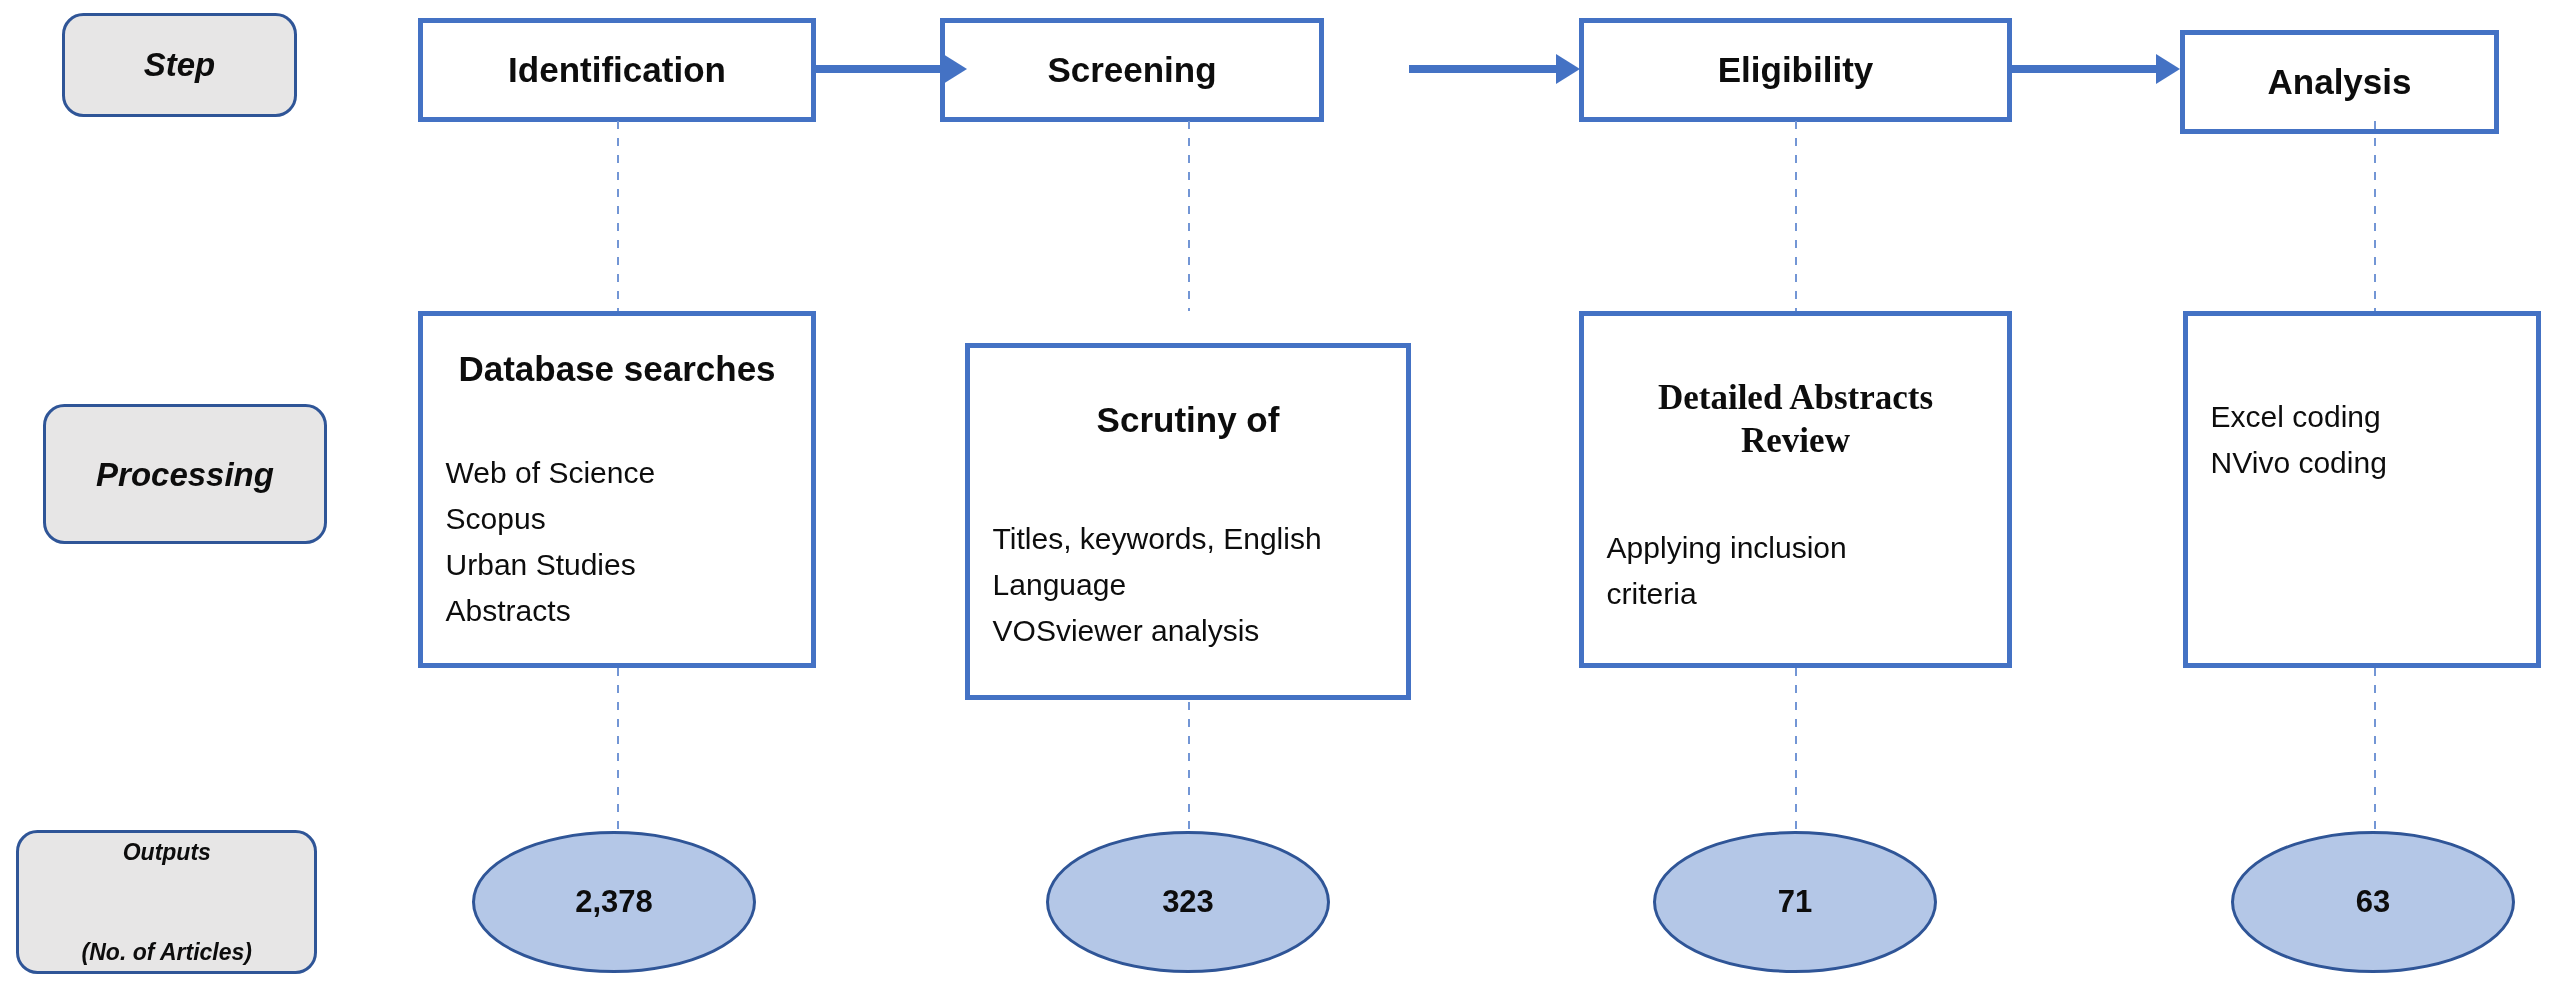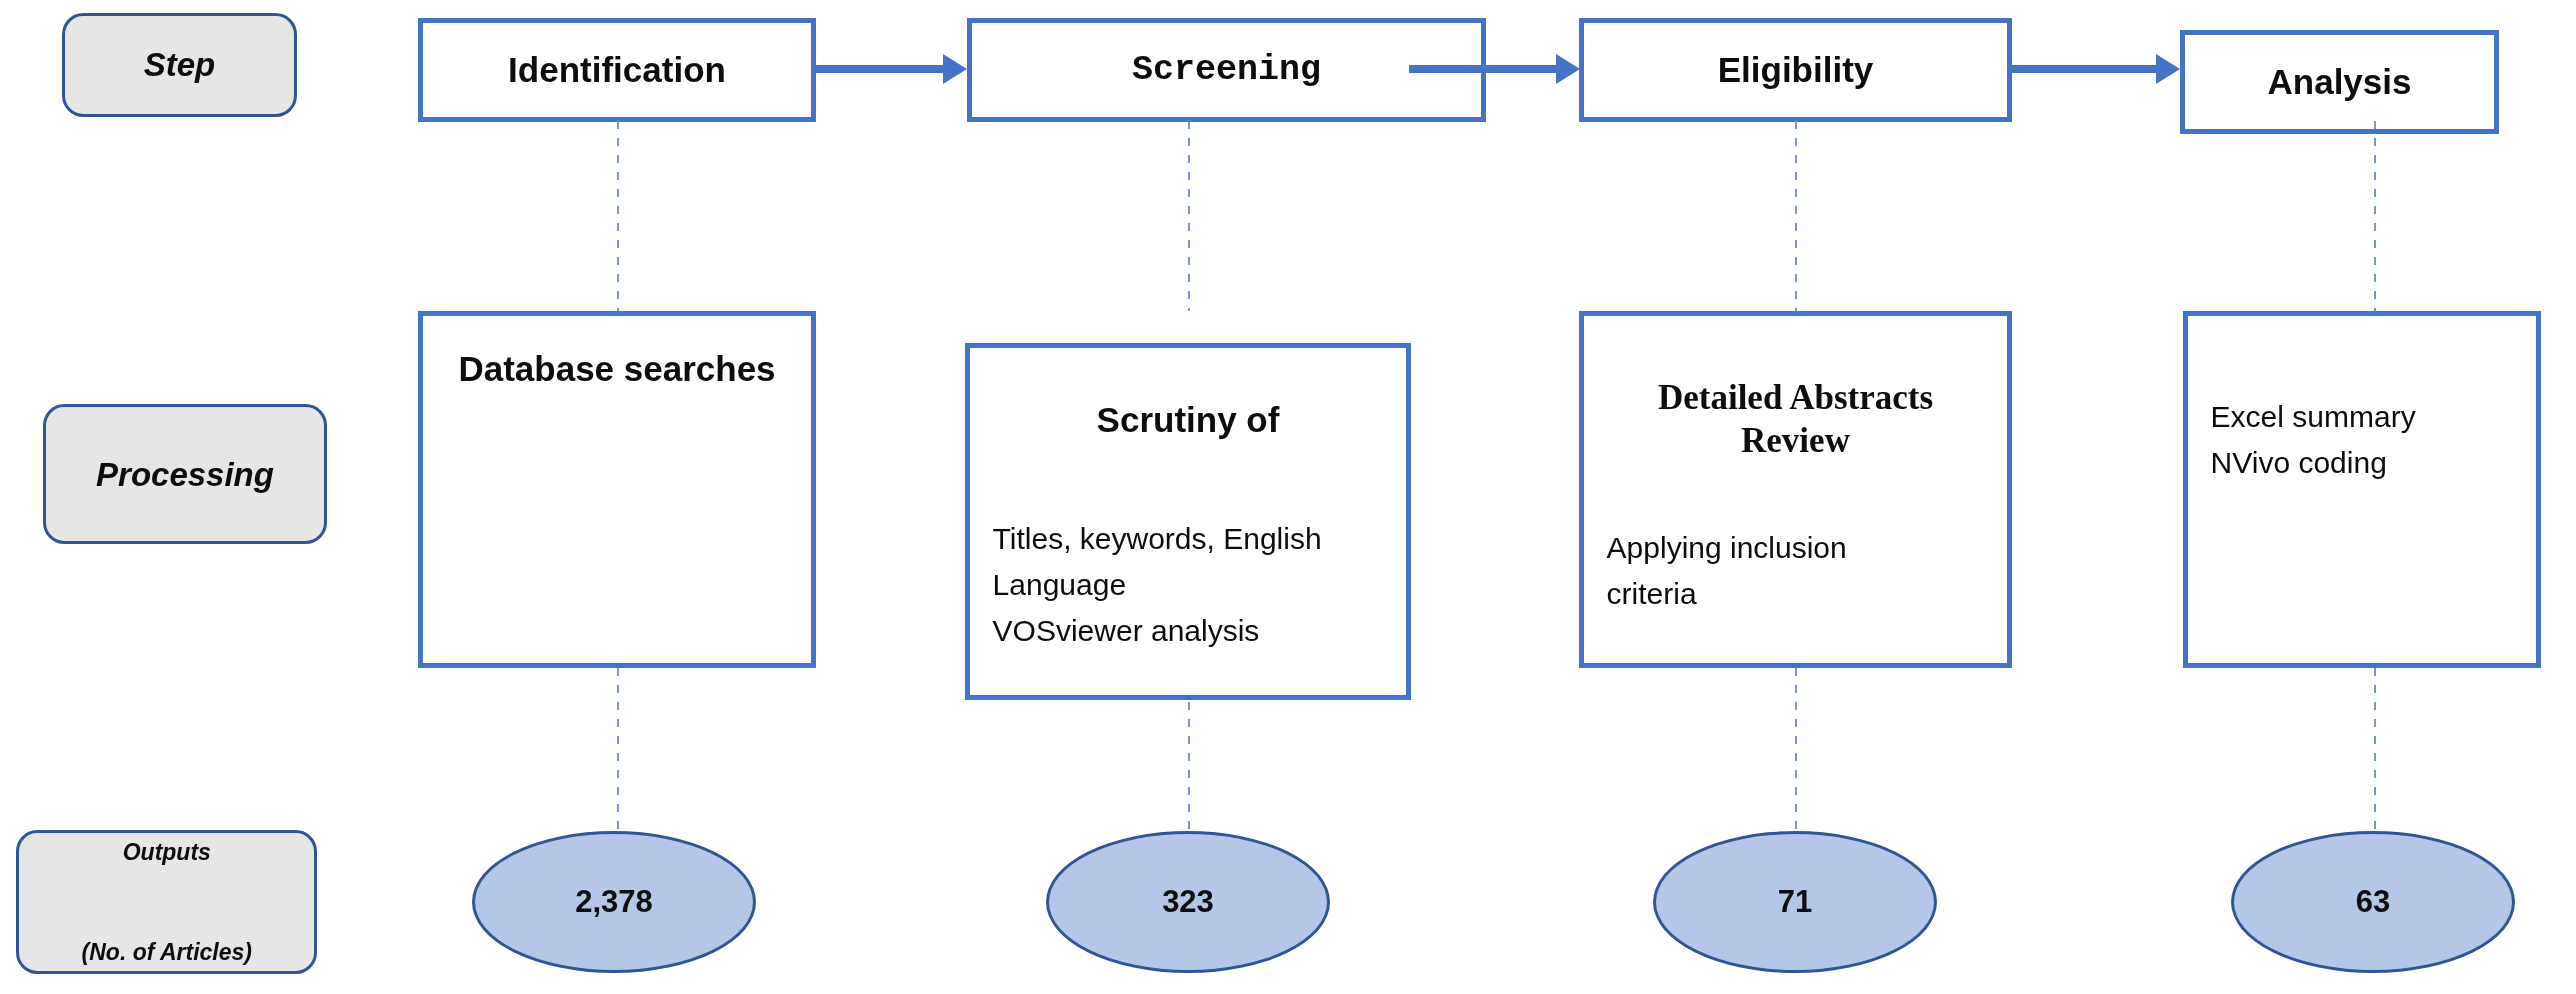--- a/index.html
+++ b/index.html
@@ -33,21 +33,21 @@
   .sbox{
     position:absolute;top:17.6px;height:104px;
     box-sizing:border-box;
     background:#ffffff;
     border:5.7px solid #4472C4;
     display:flex;align-items:center;justify-content:center;
     font-weight:bold;font-size:35px;
     text-align:left;
   }
   .s1{left:418px;width:398px;}
-  .s2{left:967px;width:519px;font-family:Liberation Mono, monospace;}
+  .s2{left:940px;width:384px;}
   .s3{left:1579px;width:433px;}
   .s4{left:2180px;width:319px;margin-top:12px;}
 
   
   .arrow{position:absolute;top:62px;height:14px;}
   .arrow .shaft{position:absolute;left:0;right:21.4px;top:2.5px;height:8.8px;background:#4472C4;}
   .arrow .head{
     position:absolute;right:0;top:-8.2px;width:0;height:0;
     border-top:15px solid transparent;
     border-bottom:15px solid transparent;
@@ -150,39 +150,45 @@
   <div class="dash dash-top dx2"></div>
   <div class="dash dash-top dx3"></div>
   <div class="dash dash-top dx4"></div>
   <div class="dash dash-bot dx1"></div>
   <div class="dash dash-bot dx2"></div>
   <div class="dash dash-bot dx3"></div>
   <div class="dash dash-bot dx4"></div>
 
   <div class="pbox p1">
     <div class="ptitle">Database searches</div>
+    <div class="pbody">
+      <div>Web of Science</div>
+      <div>Scopus</div>
+      <div>Urban Studies</div>
+      <div>Abstracts</div>
+    </div>
   </div>
   <div class="pbox p2">
     <div class="ptitle">Scrutiny of</div>
     <div class="pbody">
       <div>Titles, keywords, English</div>
       <div>Language</div>
       <div>VOSviewer analysis</div>
     </div>
   </div>
   <div class="pbox p3">
     <div class="ptitle">Detailed Abstracts Review</div>
     <div class="pbody">
       <div>Applying inclusion</div>
       <div>criteria</div>
     </div>
   </div>
   <div class="pbox p4">
     <div class="pbody">
-      <div>Excel summary</div>
+      <div>Excel coding</div>
       <div>NVivo coding</div>
     </div>
   </div>
 
   <div class="ellipse e1">
     <span>2,378</span>
   </div>
   <div class="ellipse e2">
     <span>323</span>
   </div>

